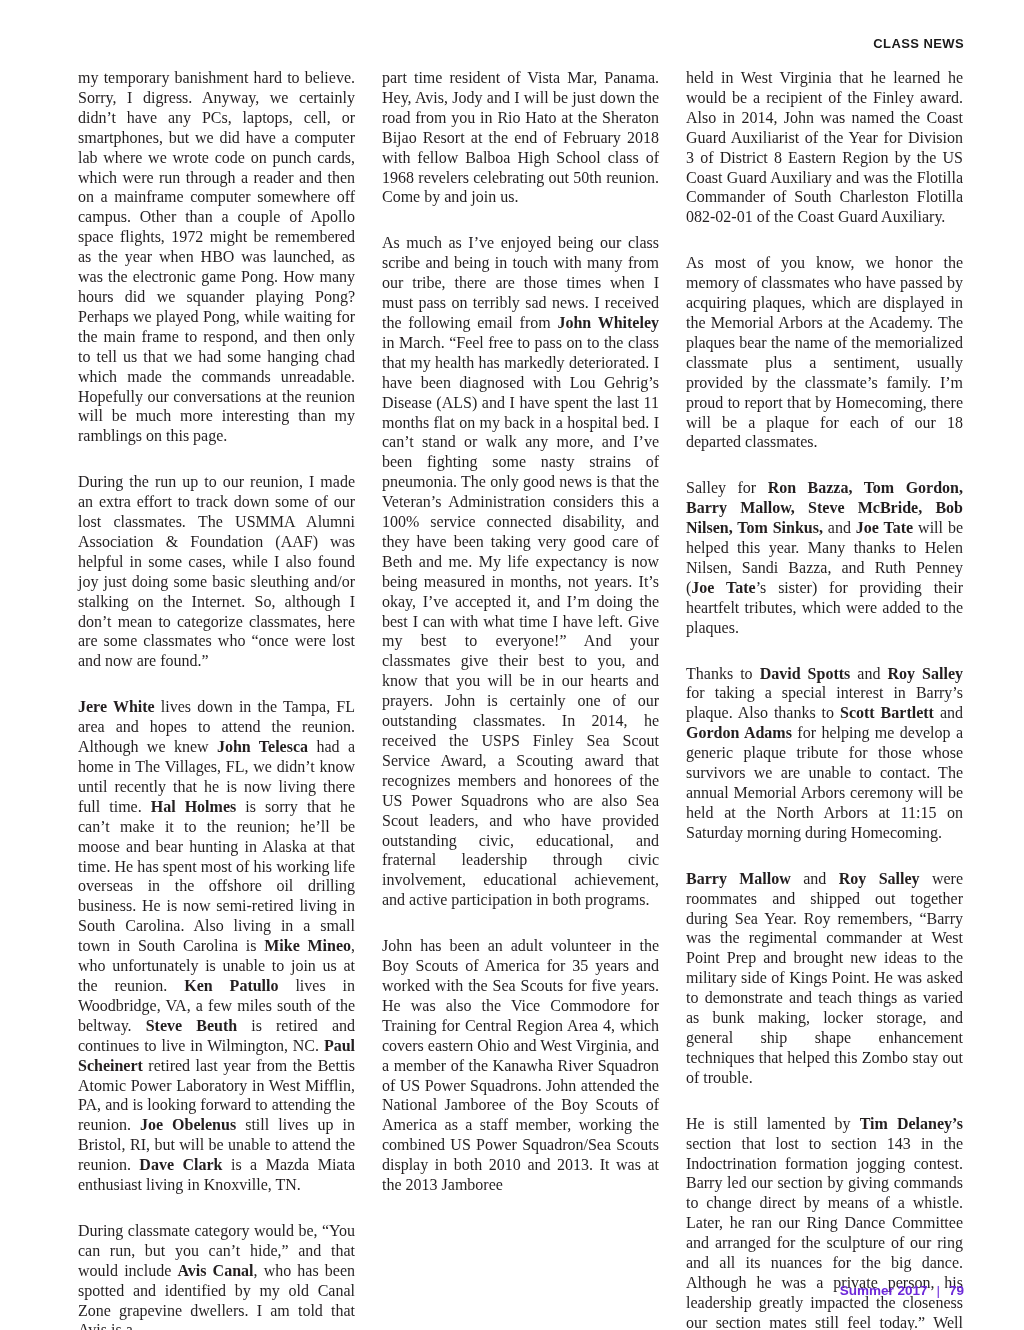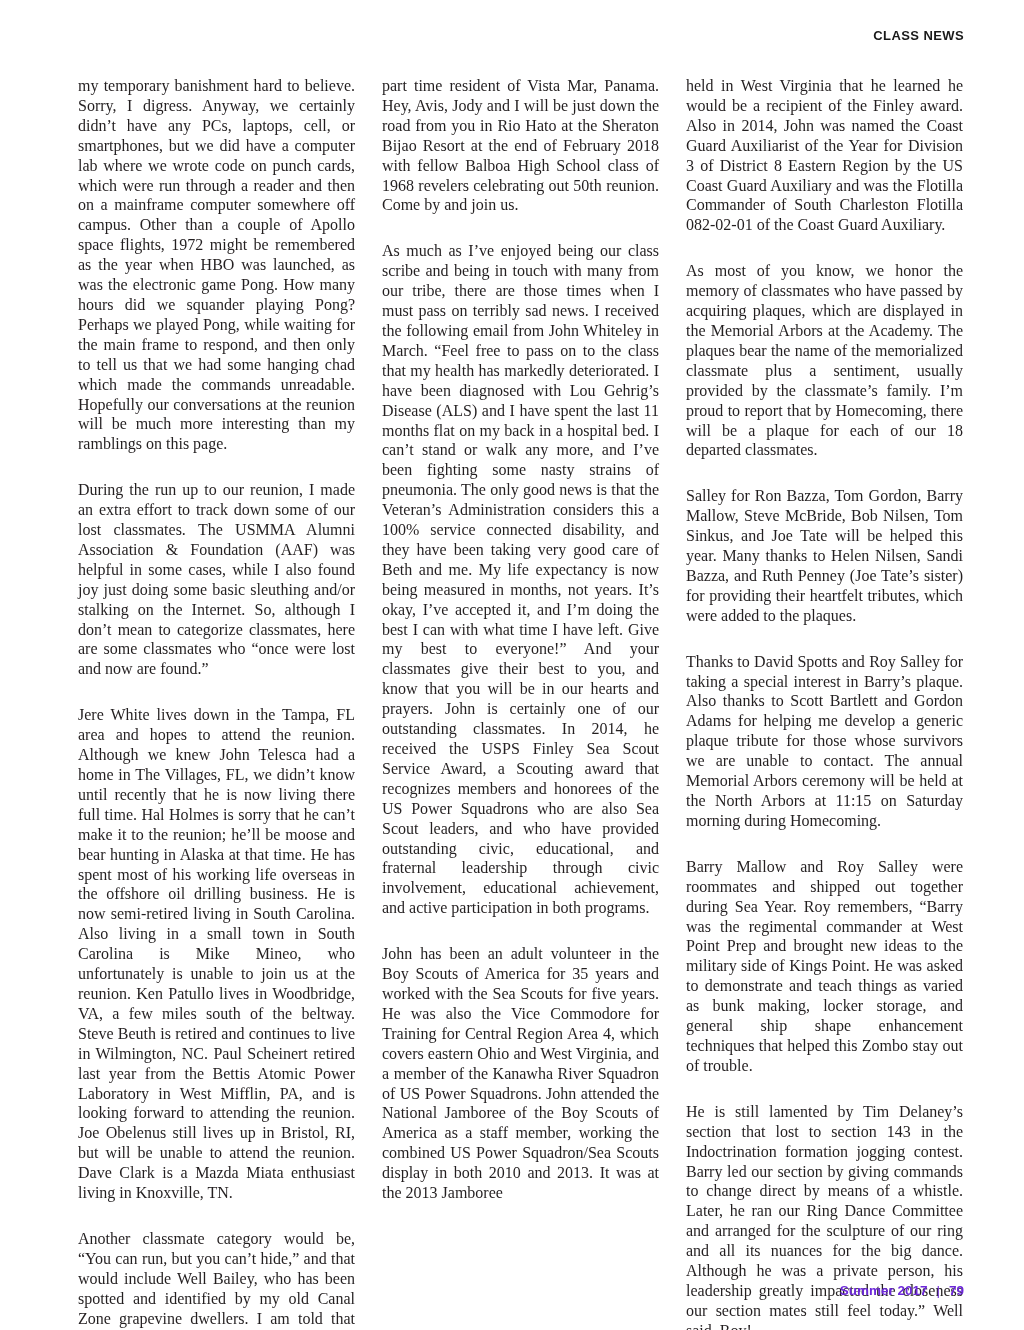--- a/index.html
+++ b/index.html
@@ -10,21 +10,21 @@
   body {
     position: relative;
     width: 1024px;
     height: 1330px;
     font-family: "Liberation Serif", serif;
     color: #231f20;
     overflow: hidden;
   }
   .page-header {
     position: absolute;
-    top: 28px;
+    top: 36px;
     right: 60px;
     font-family: "Liberation Sans", sans-serif;
     font-weight: bold;
     font-size: 13px;
     letter-spacing: 0.4px;
     color: #1a1a1a;
   }
   .columns {
     position: absolute;
     top: 64px;
@@ -36,24 +36,24 @@
   .column {
     width: 277px;
     flex: 0 0 277px;
     font-size: 16px;
     line-height: 19.9px;
     text-align: justify;
     hyphens: auto;
     -webkit-hyphens: auto;
   }
   .column p {
-    margin: 12px 0 26px 0;
+    margin: 4px 0 26px 0;
   }
   .column b {
-    font-weight: normal;
+    font-weight: bold;
   }
   .page-footer {
     position: absolute;
     top: 1283px;
     right: 60px;
     font-family: "Liberation Sans", sans-serif;
     font-weight: bold;
     font-size: 13.5px;
     color: #6d28d9;
   }
@@ -68,21 +68,21 @@
 
 <div class="page-header">
   <span>CLASS NEWS</span>
 </div>
 
 <div class="columns">
   <div class="column">
       <p><span>my temporary banishment hard to believe. Sorry, I digress. Anyway, we certainly didn’t have any PCs, laptops, cell, or smartphones, but we did have a computer lab where we wrote code on punch cards, which were run through a reader and then on a mainframe computer somewhere off campus. Other than a couple of Apollo space flights, 1972 might be remembered as the year when HBO was launched, as was the electronic game Pong. How many hours did we squander playing Pong? Perhaps we played Pong, while waiting for the main frame to respond, and then only to tell us that we had some hanging chad which made the commands unreadable. Hopefully our conversations at the reunion will be much more interesting than my ramblings on this page.</span></p>
       <p><span>During the run up to our reunion, I made an extra effort to track down some of our lost classmates. The USMMA Alumni Association &amp; Foundation (AAF) was helpful in some cases, while I also found joy just doing some basic sleuthing and/or stalking on the Internet. So, although I don’t mean to categorize classmates, here are some classmates who “once were lost and now are found.”</span></p>
       <p><b>Jere White</b><span> lives down in the Tampa, FL area and hopes to attend the reunion. Although we knew </span><b>John Telesca</b><span> had a home in The Villages, FL, we didn’t know until recently that he is now living there full time. </span><b>Hal Holmes</b><span> is sorry that he can’t make it to the reunion; he’ll be moose and bear hunting in Alaska at that time. He has spent most of his working life overseas in the offshore oil drilling business. He is now semi-retired living in South Carolina. Also living in a small town in South Carolina is </span><b>Mike Mineo</b><span>, who unfortunately is unable to join us at the reunion. </span><b>Ken Patullo</b><span> lives in Woodbridge, VA, a few miles south of the beltway. </span><b>Steve Beuth</b><span> is retired and continues to live in Wilmington, NC. </span><b>Paul Scheinert</b><span> retired last year from the Bettis Atomic Power Laboratory in West Mifflin, PA, and is looking forward to attending the reunion. </span><b>Joe Obelenus</b><span> still lives up in Bristol, RI, but will be unable to attend the reunion. </span><b>Dave Clark</b><span> is a Mazda Miata enthusiast living in Knoxville, TN.</span></p>
-      <p><span>Another classmate category would be, “You can run, but you can’t hide,” and that would include </span><b>Well Bailey</b><span>, who has been spotted and identified by my old Canal Zone grapevine dwellers. I am told that Avis is a</span></p>
+      <p><span>During classmate category would be, “You can run, but you can’t hide,” and that would include </span><b>Avis Canal</b><span>, who has been spotted and identified by my old Canal Zone grapevine dwellers. I am told that Avis is a</span></p>
     </div>
   <div class="column">
       <p><span>part time resident of Vista Mar, Panama. Hey, Avis, Jody and I will be just down the road from you in Rio Hato at the Sheraton Bijao Resort at the end of February 2018 with fellow Balboa High School class of 1968 revelers celebrating out 50th reunion. Come by and join us.</span></p>
       <p><span>As much as I’ve enjoyed being our class scribe and being in touch with many from our tribe, there are those times when I must pass on terribly sad news. I received the following email from </span><b>John Whiteley</b><span> in March. “Feel free to pass on to the class that my health has markedly deteriorated. I have been diagnosed with Lou Gehrig’s Disease (ALS) and I have spent the last 11 months flat on my back in a hospital bed. I can’t stand or walk any more, and I’ve been fighting some nasty strains of pneumonia. The only good news is that the Veteran’s Administration considers this a 100% service connected disability, and they have been taking very good care of Beth and me. My life expectancy is now being measured in months, not years. It’s okay, I’ve accepted it, and I’m doing the best I can with what time I have left. Give my best to everyone!” And your classmates give their best to you, and know that you will be in our hearts and prayers. John is certainly one of our outstanding classmates. In 2014, he received the USPS Finley Sea Scout Service Award, a Scouting award that recognizes members and honorees of the US Power Squadrons who are also Sea Scout leaders, and who have provided outstanding civic, educational, and fraternal leadership through civic involvement, educational achievement, and active participation in both programs.</span></p>
       <p><span>John has been an adult volunteer in the Boy Scouts of America for 35 years and worked with the Sea Scouts for five years. He was also the Vice Commodore for Training for Central Region Area 4, which covers eastern Ohio and West Virginia, and a member of the Kanawha River Squadron of US Power Squadrons. John attended the National Jamboree of the Boy Scouts of America as a staff member, working the combined US Power Squadron/Sea Scouts display in both 2010 and 2013. It was at the 2013 Jamboree</span></p>
     </div>
   <div class="column">
       <p><span>held in West Virginia that he learned he would be a recipient of the Finley award. Also in 2014, John was named the Coast Guard Auxiliarist of the Year for Division 3 of District 8 Eastern Region by the US Coast Guard Auxiliary and was the Flotilla Commander of South Charleston Flotilla 082-02-01 of the Coast Guard Auxiliary.</span></p>
       <p><span>As most of you know, we honor the memory of classmates who have passed by acquiring plaques, which are displayed in the Memorial Arbors at the Academy. The plaques bear the name of the memorialized classmate plus a sentiment, usually provided by the classmate’s family. I’m proud to report that by Homecoming, there will be a plaque for each of our 18 departed classmates.</span></p>
       <p><span>Salley for </span><b>Ron Bazza, Tom Gordon, Barry Mallow, Steve McBride, Bob Nilsen, Tom Sinkus,</b><span> and </span><b>Joe Tate</b><span> will be helped this year. Many thanks to Helen Nilsen, Sandi Bazza, and Ruth Penney (</span><b>Joe Tate</b><span>’s sister) for providing their heartfelt tributes, which were added to the plaques.</span></p>

